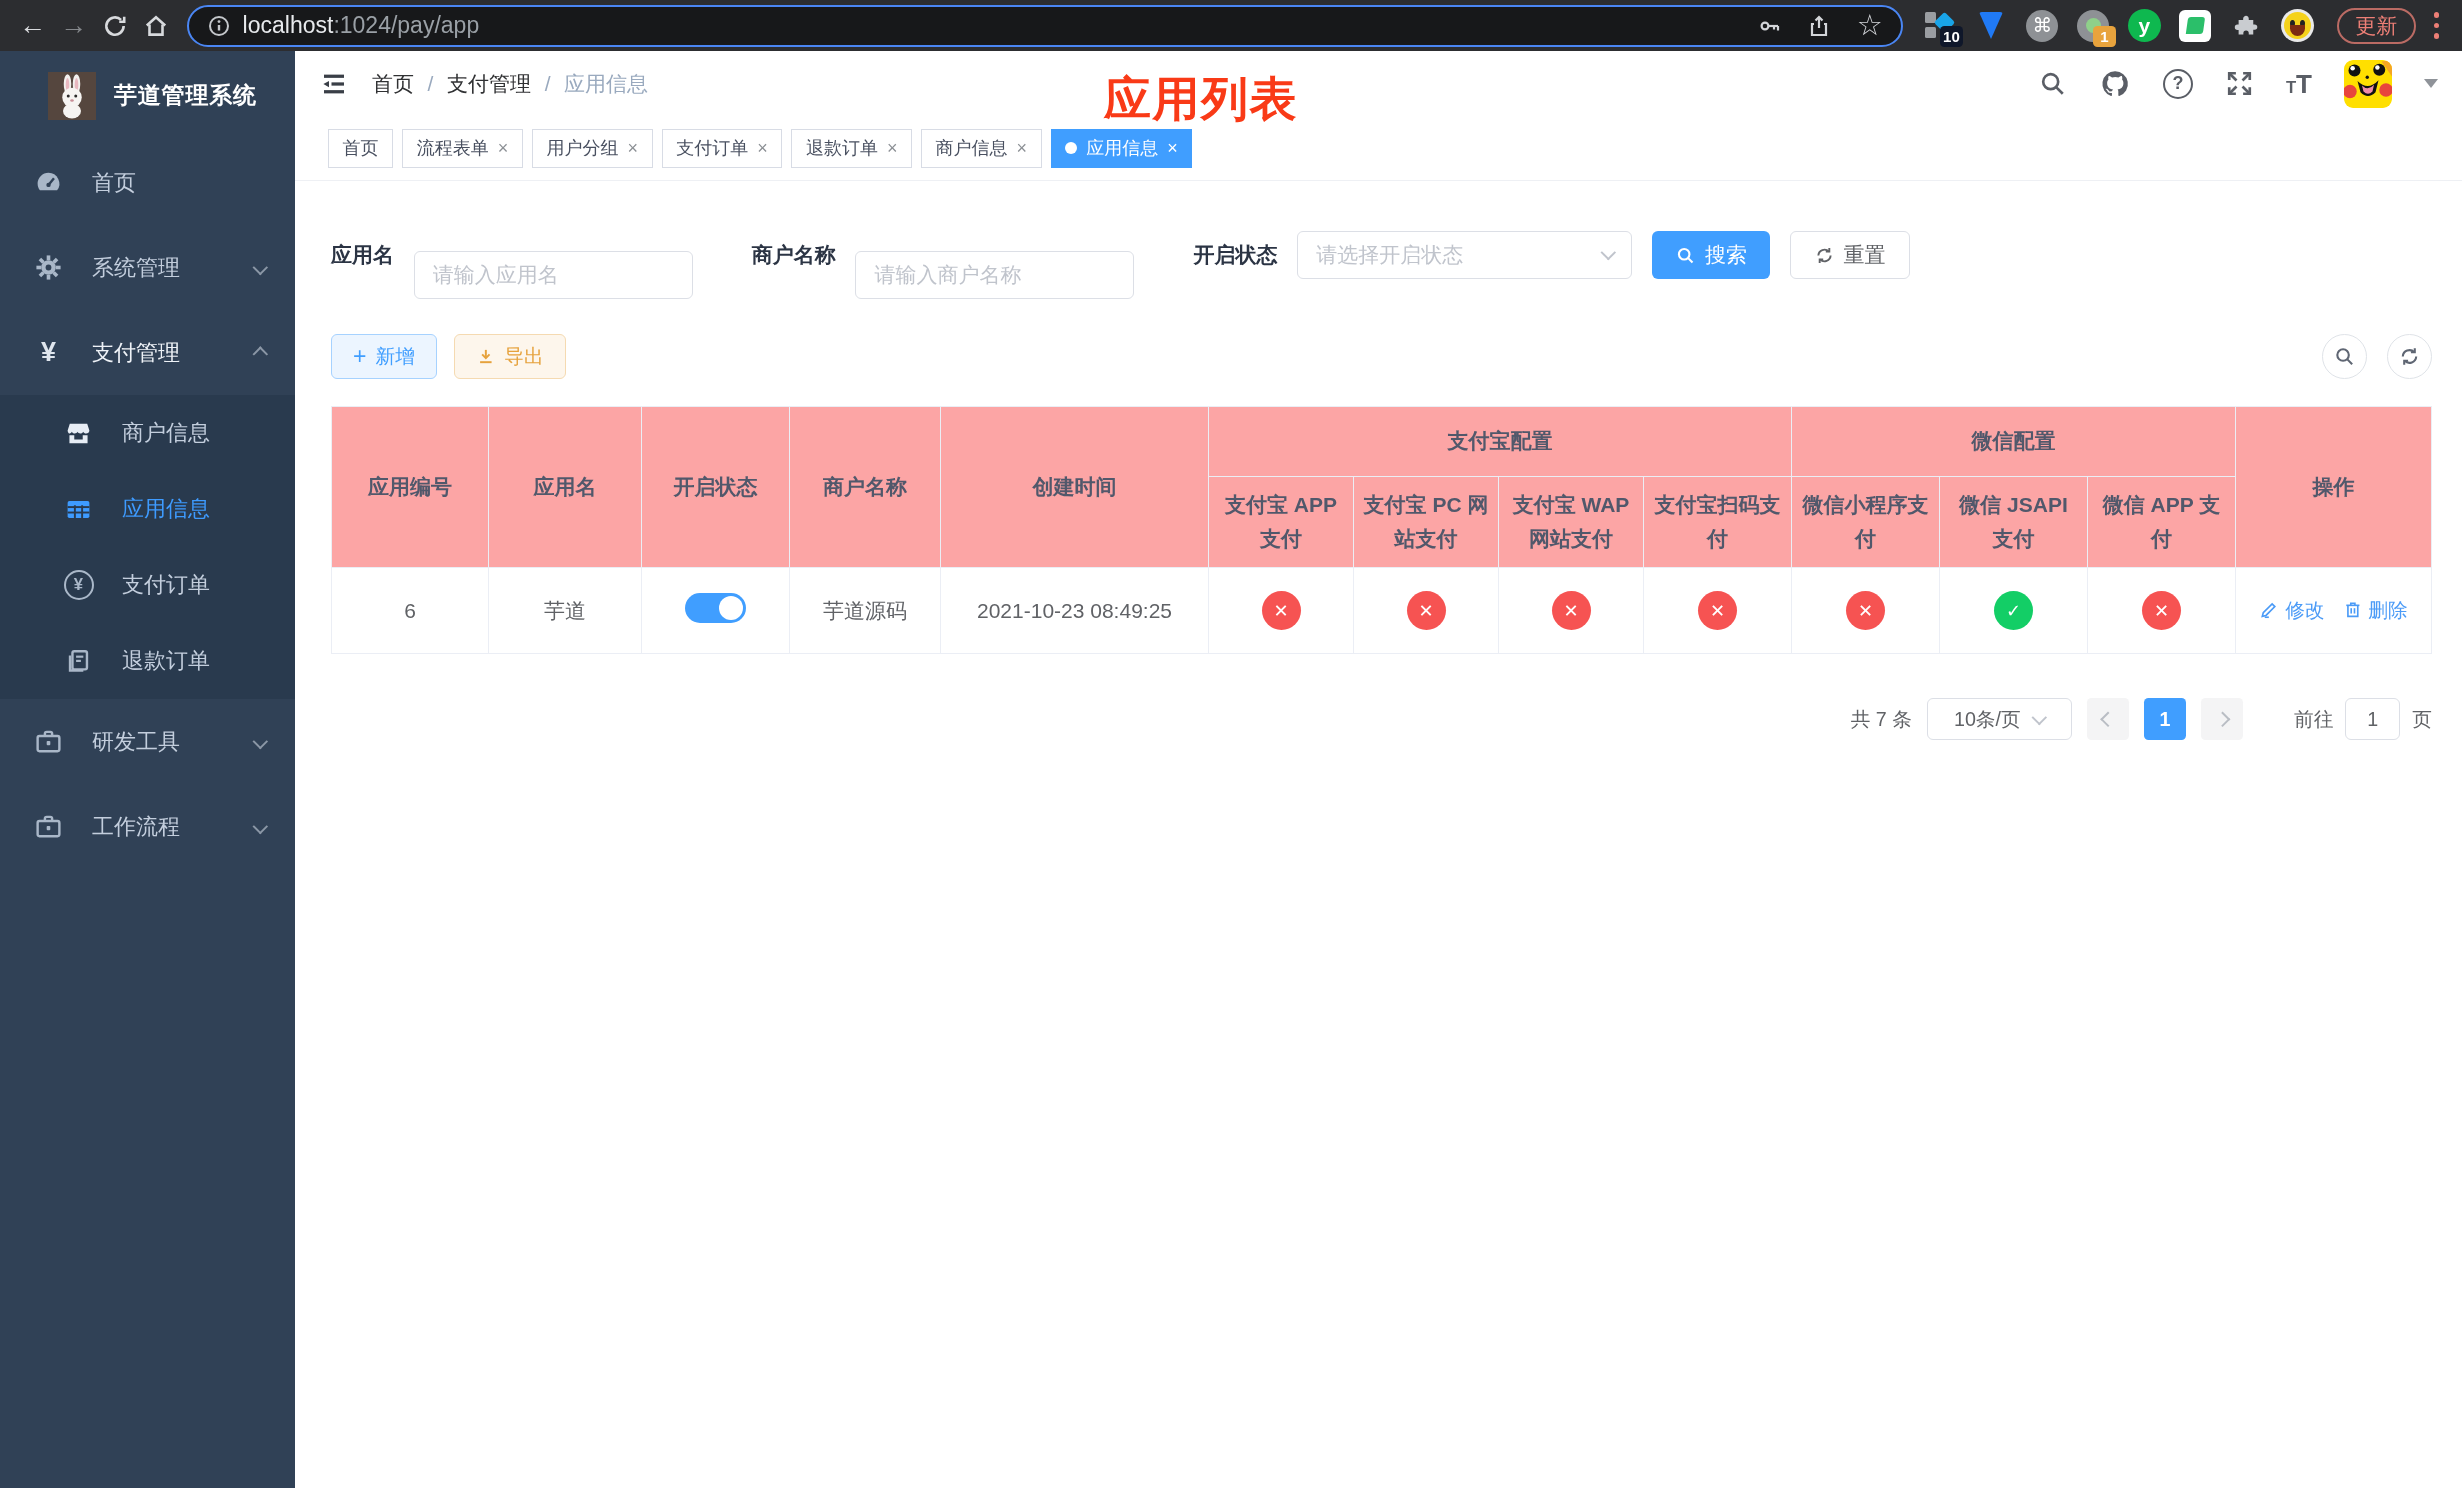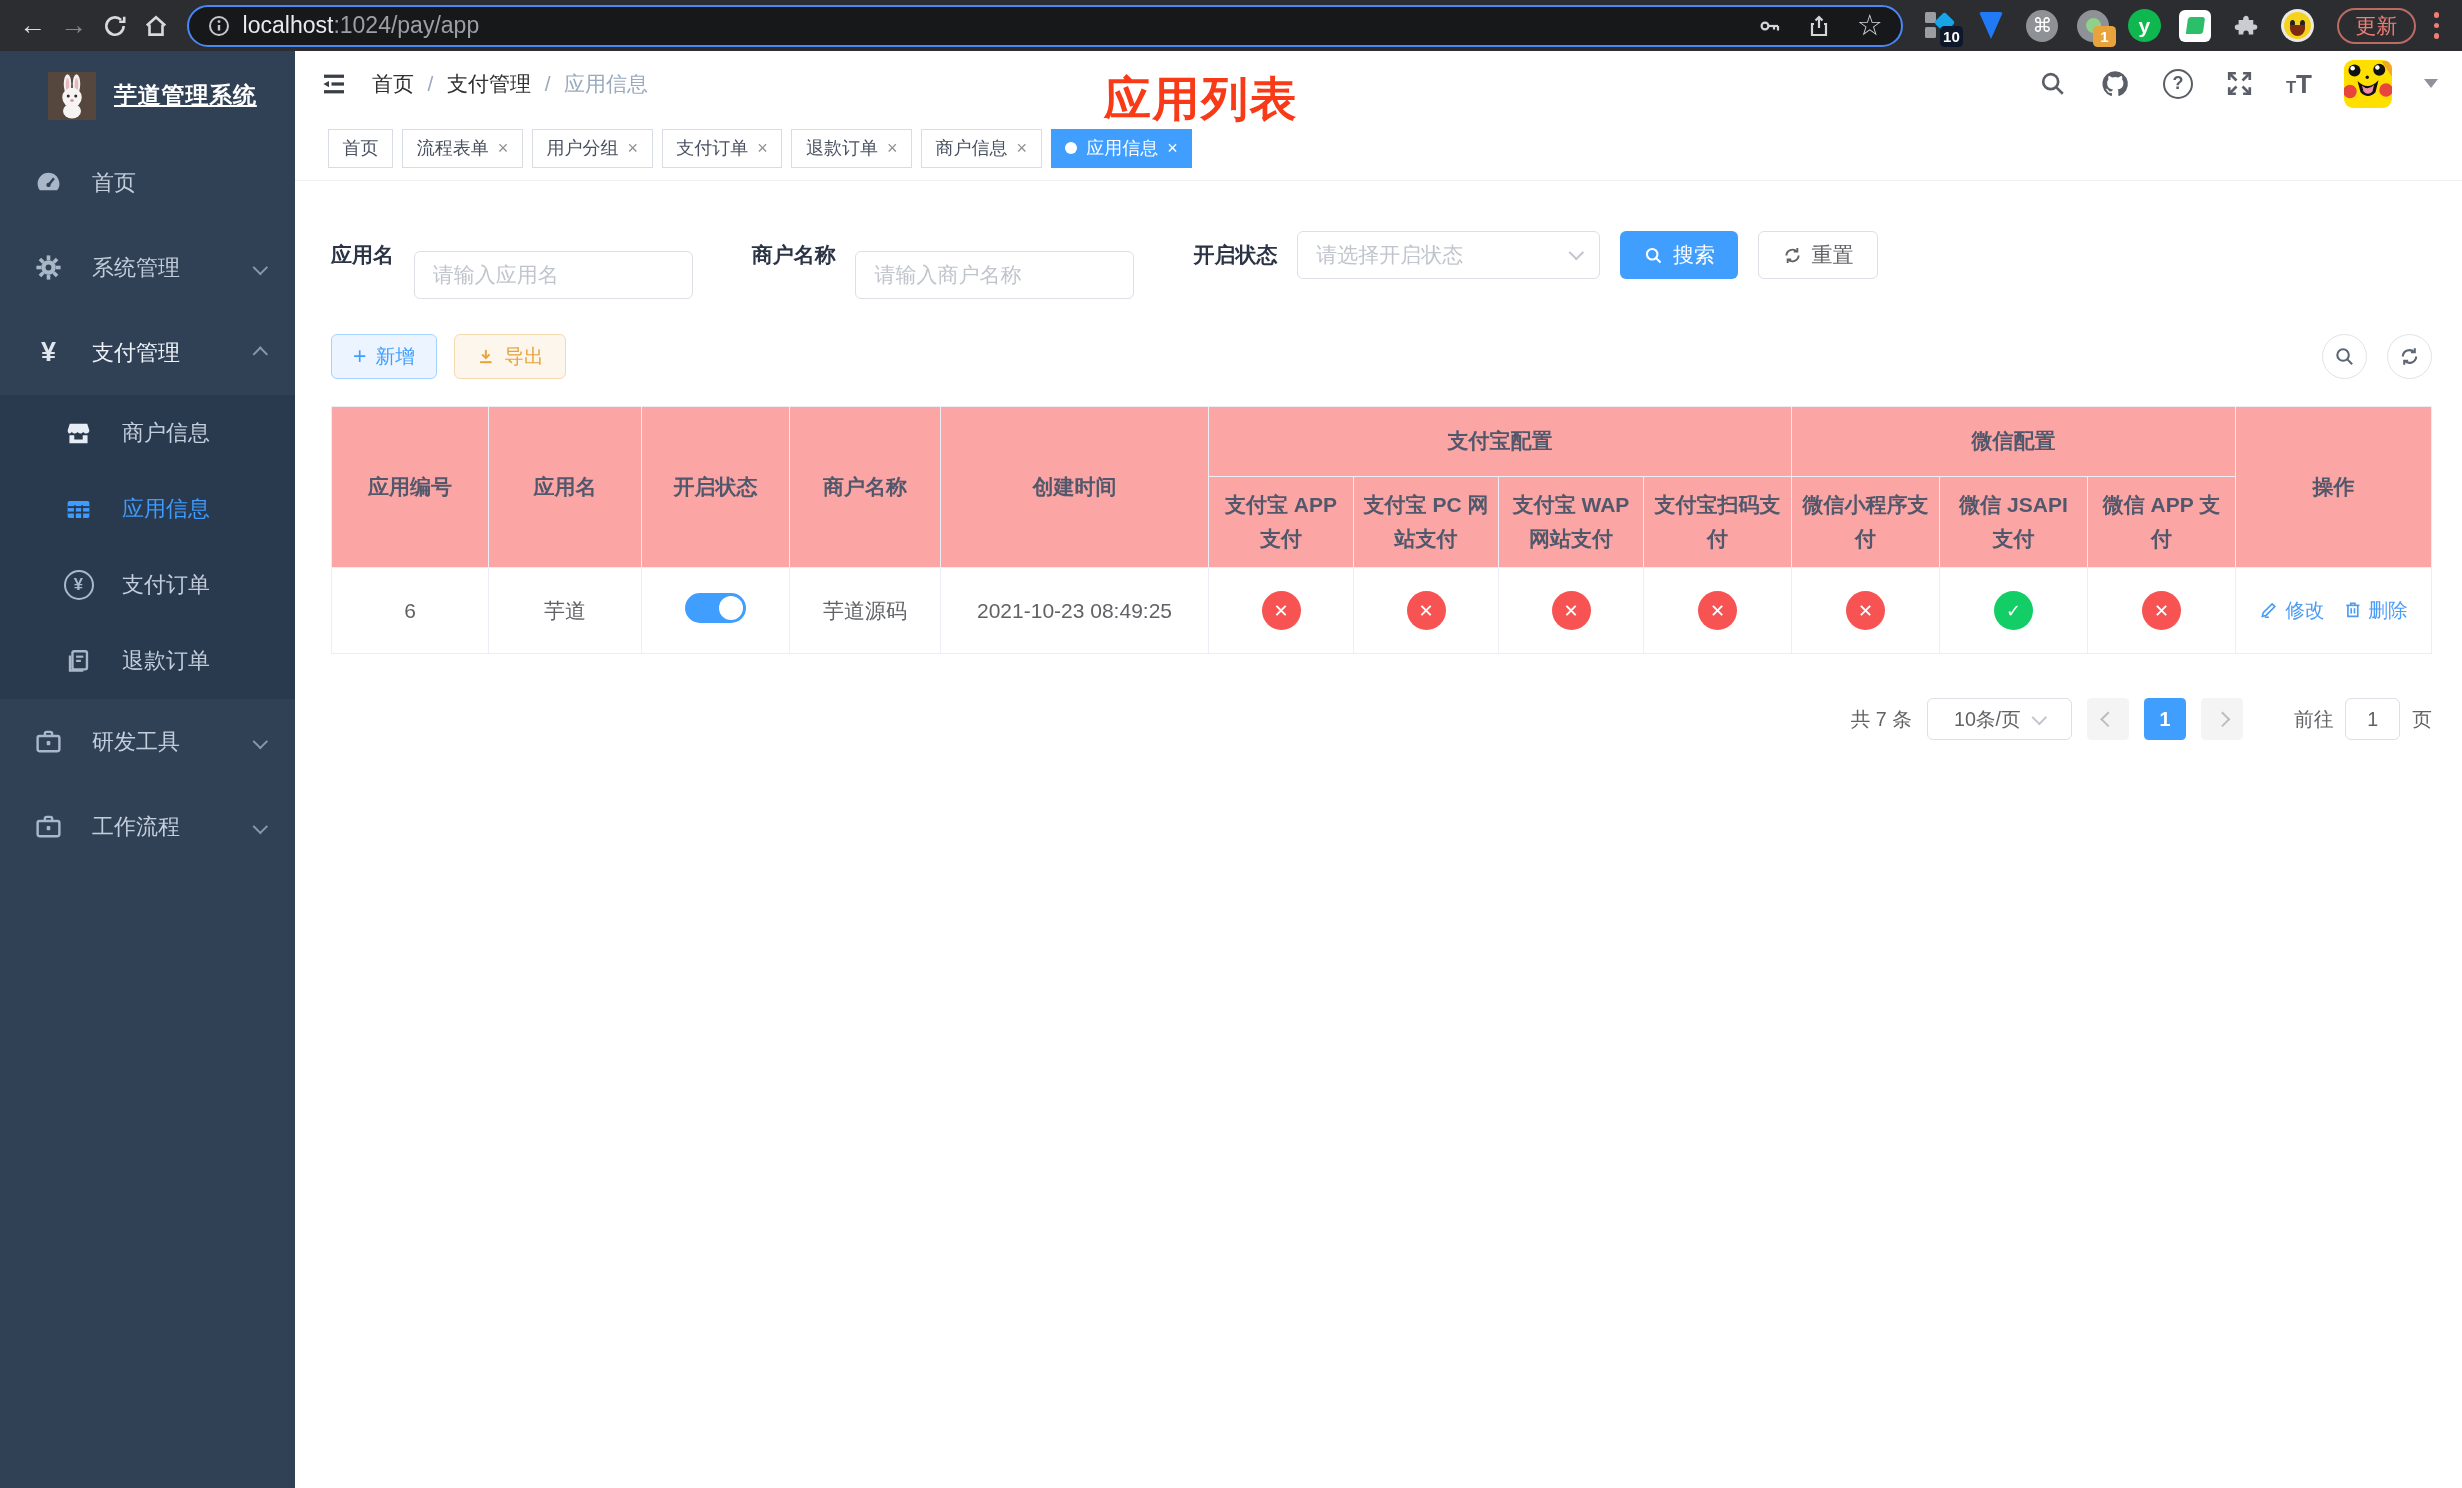--- a/index.html
+++ b/index.html
@@ -51,21 +51,21 @@
                  color:#ed7f76; font-size:21px; display:flex; align-items:center; flex:0 0 auto; }
   .menu-dots { display:flex; flex-direction:column; gap:5.3px; padding:0 10.6px; }
   .menu-dots i { width:5.3px; height:5.3px; border-radius:50%; background:#ed7f76; }
 
   
   .app { display:flex; height:1437px; }
 
   
   .sidebar { width:295px; flex:0 0 295px; background:#304156; color:#c3cedd; }
   .logo-row { height:89px; display:flex; align-items:center; padding-left:48px; gap:18px; }
-  .logo-title { color:#fff; font-size:23px; font-weight:700; letter-spacing:0.8px;text-decoration:underline; }
+  .logo-title { color:#fff; font-size:23px; font-weight:700; letter-spacing:0.8px; }
   .menu-item { height:85px; display:flex; align-items:center; padding:0 29px 0 32px; gap:27px;
                font-size:22px; cursor:pointer; }
   .mi-icon { width:33px; display:flex; justify-content:center; color:#a9b7c8; flex:0 0 auto; }
   .mi-icon.bright { color:#e7edf5; }
   .mi-label { white-space:nowrap; }
   .mi-chev { margin-left:auto; color:#8b97a6; }
   .submenu { background:#293a4e; }
   .submenu .menu-item { height:76px; padding-left:62px; }
   .menu-item.active { color:#3e9bff; }
   .menu-item.active .mi-icon { color:#3e9bff; }
@@ -106,21 +106,21 @@
   .tag.active .x { color:#fff; }
   .tag .dot { width:12px; height:12px; border-radius:50%; background:#fff; }
 
   
   .content { padding:30px 30px 0 36px; flex:1; }
   .filter-row { display:flex; align-items:center; gap:19.7px; margin-bottom:35px; }
   .f-label { font-size:21px; font-weight:700; color:#2b3444; white-space:nowrap; }
   .f-input { width:279px; height:48px; border:1.5px solid #dcdfe6; border-radius:6px; padding:0 18px;
              font-size:21px; color:#404040; outline:none; font-family:inherit; background:#fff;margin-top:40px; }
   .f-input::placeholder { color:#c0c4cc; }
-  .f-select { width:303px; height:48px; border:1.5px solid #dcdfe6; border-radius:6px; padding:0 18px;
+  .f-select { width:335px; height:48px; border:1.5px solid #dcdfe6; border-radius:6px; padding:0 18px;
               display:flex; align-items:center; background:#fff; cursor:pointer; }
   .f-select .ph { font-size:21px; color:#c0c4cc; }
   .f-select .chev { margin-left:auto; color:#c0c4cc; margin-top:-4.5px; }
   .gap-lg { width:19.7px; }
   .btn { display:inline-flex; align-items:center; justify-content:center; gap:9px; border-radius:6px;
          cursor:pointer; white-space:nowrap; font-family:inherit; }
   .btn-search { height:48px; padding:0 23px; background:#409eff; color:#fff; font-size:21px; border:none; }
   .btn-reset { height:48px; padding:0 23px; background:#fff; color:#606266; font-size:21px;
                border:1.5px solid #dcdfe6; }
   .action-row { display:flex; align-items:center; margin-bottom:27px; }

